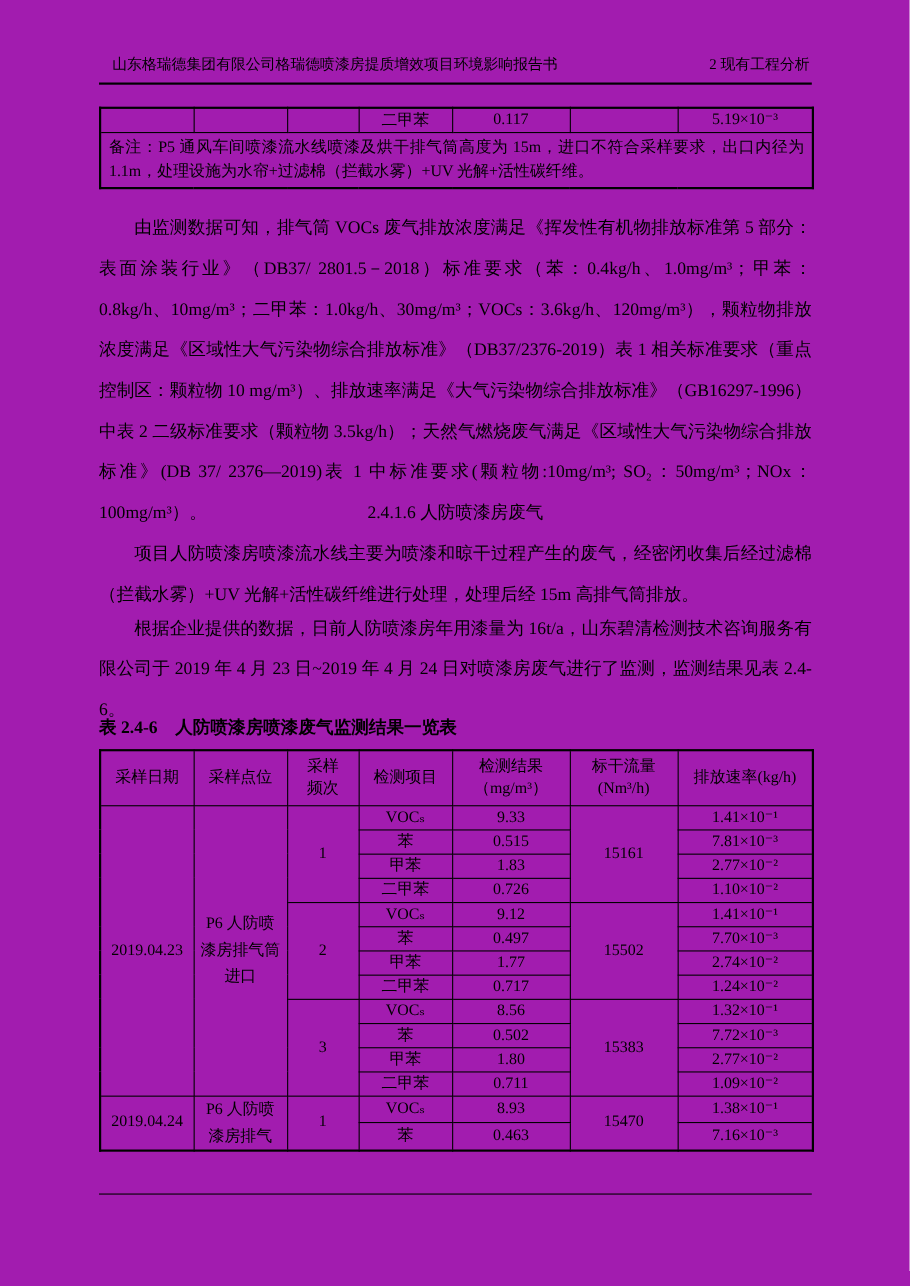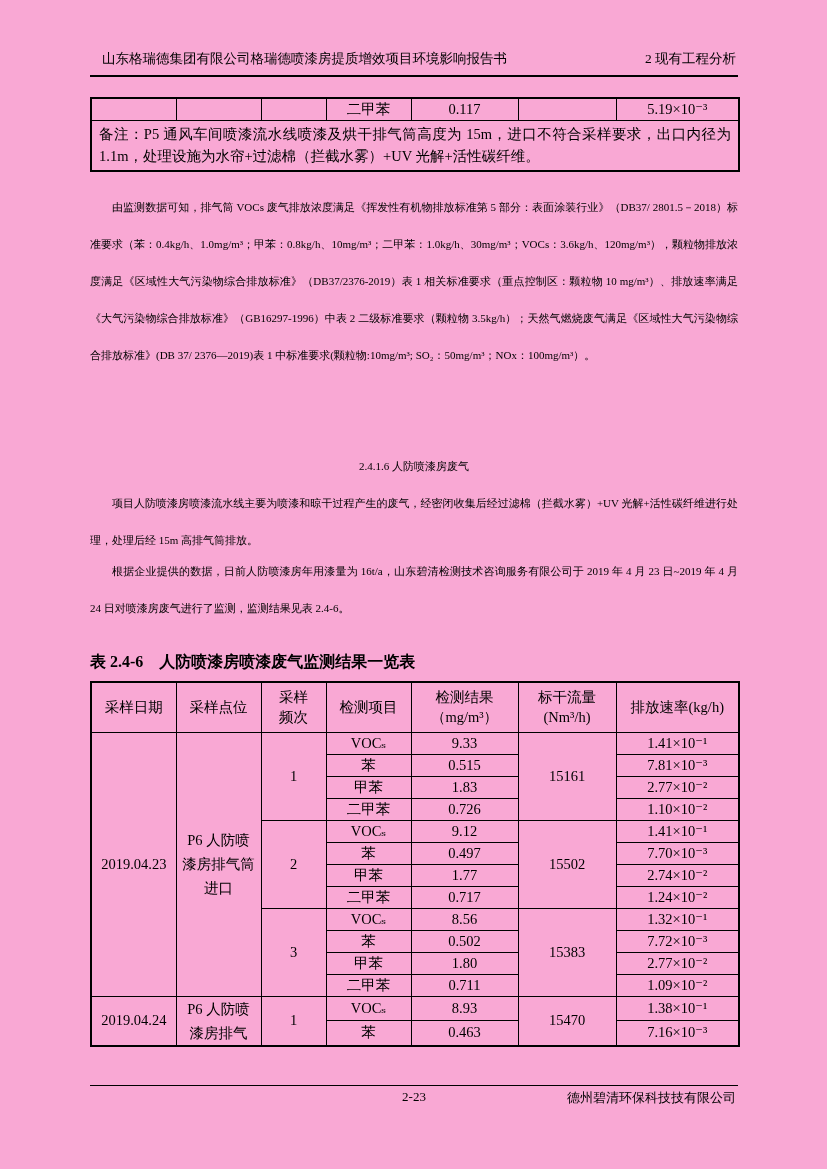--- a/index.html
+++ b/index.html
@@ -1,21 +1,21 @@
 <!DOCTYPE html>
 <html><head>
 <meta charset="utf-8">
 <style>
   * { box-sizing: border-box; }
   html, body { margin: 0; padding: 0; background: #ffffff; }
   .page {
     position: relative;
     width: 827px;
     height: 1169px;
-    background: #f9a8d4;
+    background: #a21caf;
     color: #000;
     font-family: "Liberation Serif", "DejaVu Serif", serif;
     overflow: hidden;
   }
 
   
   .page-header {
     position: absolute;
     top: 50px; left: 90px; width: 648px;
     display: flex;
@@ -60,21 +60,21 @@
     line-height: 22.5px;
     height: 49px;
     text-align: justify;
     font-family: Liberation Serif, serif;
   }
 
   
   .flowtext {
     position: absolute;
     left: 90px; width: 648px;
-    font-size: 11px;
+    font-size: 16px;
     line-height: 37px;
     text-align: justify;
     margin: 0;
   }
   .indent { text-indent: 2em; }
   .para1 { top: 189px; }
   .sec-heading { top: 448px; text-align: center; }
   .para2 { top: 485px; }
   .para3 { top: 553px; }
   .table-caption {
@@ -271,18 +271,14 @@
           <tr>
             <td>苯</td>
             <td>0.463</td>
             <td>7.16×10⁻³</td>
           </tr>
         </tbody>
     </table>
   </div>
 
   <div class="page-footer-rule"></div>
-  <div class="page-footer">
-    <span class="page-num">2-23</span>
-    <span class="company">德州碧清环保科技技有限公司</span>
-  </div>
 
 </div>
 
 </body></html>

